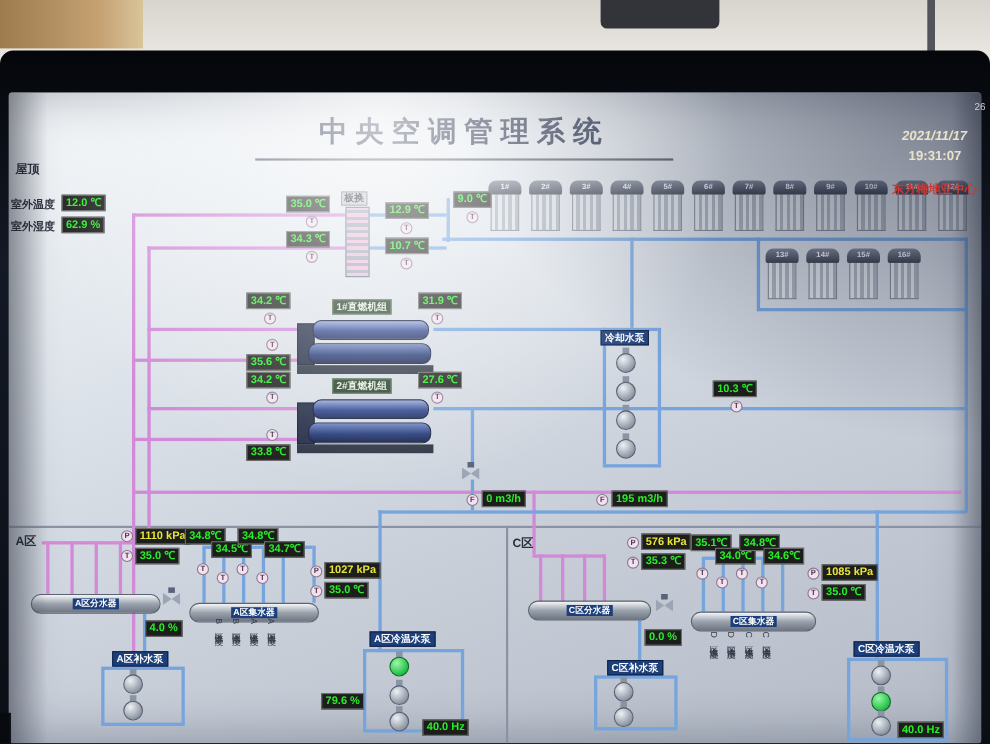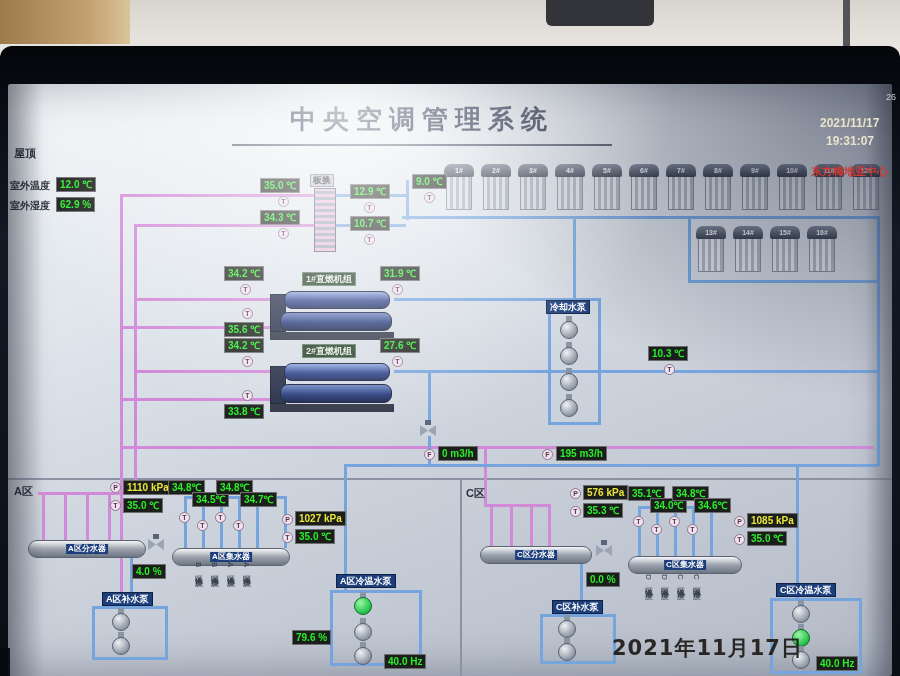--- a/index.html
+++ b/index.html
@@ -70,21 +70,21 @@
     <div class="wall-slot"></div>
     <div class="wall-line"></div>
   </div>
   <div class="bezel"></div>
   <span class="monitor-badge">26</span>
   <div class="corner-shadow"></div>
 
   <div class="screen">
 
     <div class="title">中央空调管理系统</div>
-    <div class="dt" style="left:812px;top:32px;">2021/11/17</div>
+    <div class="dt" style="left:812px;top:32px;font-style:italic;">2021/11/17</div>
     <div class="dt" style="left:818px;top:50px;">19:31:07</div>
     <div class="site">东方梅地亚中心</div>
     <div class="slabel" style="left:6px;top:62px;">屋顶</div>
 
     <div class="slabel" style="left:2px;top:95px;font-size:10px;">室外温度</div>
     <div class="vbox" style="left:48px;top:93px;">12.0 ℃</div>
     <div class="slabel" style="left:2px;top:115px;font-size:10px;">室外湿度</div>
     <div class="vbox" style="left:48px;top:113px;">62.9 %</div>
 
     <div class="divline" style="left:0;top:394px;width:884px;height:2px;"></div>
@@ -389,17 +389,16 @@
         <span class="pump-body"></span>
       </div>
     <div class="pump on" style="left:784px;top:540px;">
         <span class="pump-body"></span>
       </div>
     <div class="pump" style="left:784px;top:562px;">
         <span class="pump-body"></span>
       </div>
     <div class="vbox" style="left:808px;top:572px;">40.0 Hz</div>
 
-    <div class="stamp">2021年11月17日</div>
 
     <div class="glare"></div>
   </div>
 </div>
 
 </body></html>

